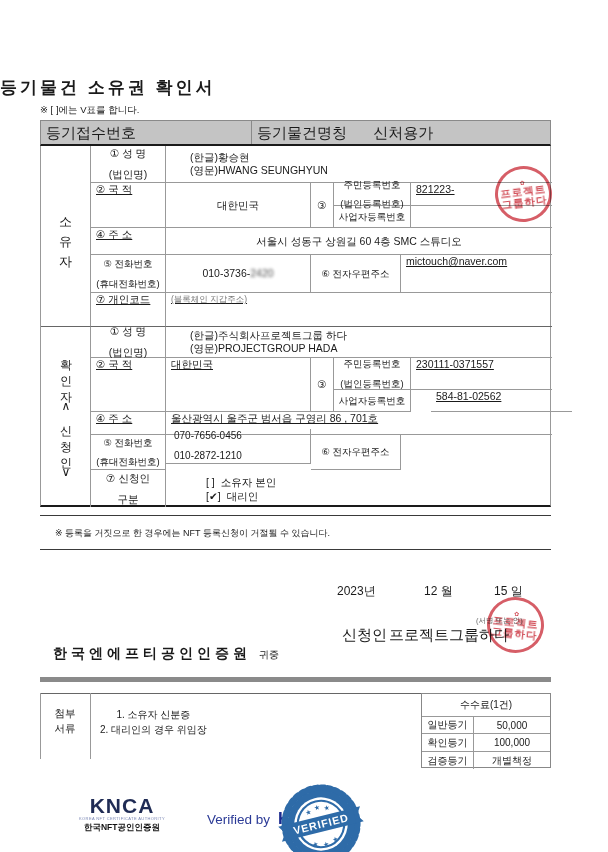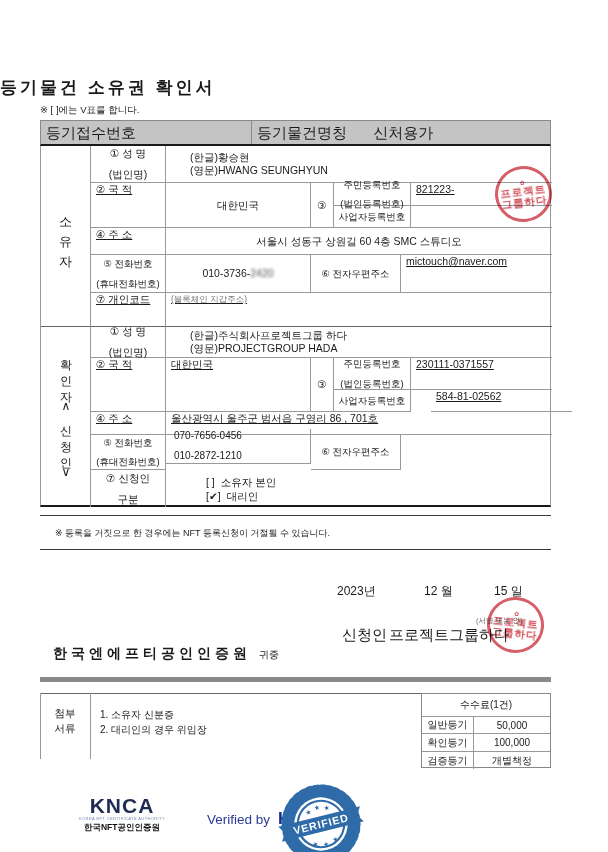--- a/index.html
+++ b/index.html
@@ -40,21 +40,21 @@
   .dateword{top:583px;font-size:12px;}
   .signline{top:626px;font-size:15px;text-align:center;}
   .signsuffix{top:616px;font-size:7.5px;color:#666;}
   .recipient{left:53px;top:645px;font-size:14px;font-weight:bold;letter-spacing:4px;}
   .recipient .suffix{font-size:10px;font-weight:normal;letter-spacing:0;margin-left:8px;}
   .graybar{left:40px;top:677px;width:511px;height:5px;background:#8a8a8a;}
   
   .attach-top{left:40px;top:693px;width:511px;height:0;border-top:1px solid #666;}
   .vline{top:693px;height:66px;width:0;border-left:1px solid #999;}
   .attach-label{left:40px;top:706px;width:50px;text-align:center;font-size:10.5px;line-height:15px;}
-  .attach-items{left:100px;top:708px;font-size:10px;line-height:14.5px;}
+  .attach-items{left:100px;top:708px;font-size:10px;line-height:14.5px;text-align:center;}
   .feetbl{left:421px;top:693px;width:130px;height:75px;border:1px solid #888;font-size:10px;}
   .feerow{position:absolute;left:0;width:100%;display:flex;box-sizing:border-box;}
   .feename{width:51px;border-right:1px solid #999;display:flex;align-items:center;justify-content:center;}
   .feeval{flex:1;display:flex;align-items:center;justify-content:center;}
   
   .stamp{width:57px;height:56px;border-radius:50%;border:3px solid rgba(201,43,55,.85);
          display:flex;flex-direction:column;align-items:center;justify-content:center;
          color:rgba(201,43,55,.92);font-weight:bold;mix-blend-mode:multiply;opacity:.9;}
   .stamp .fl{font-size:6px;line-height:6px;}
   .stamp .sl{font-size:10.5px;line-height:11px;letter-spacing:1px;filter:blur(.3px);}

